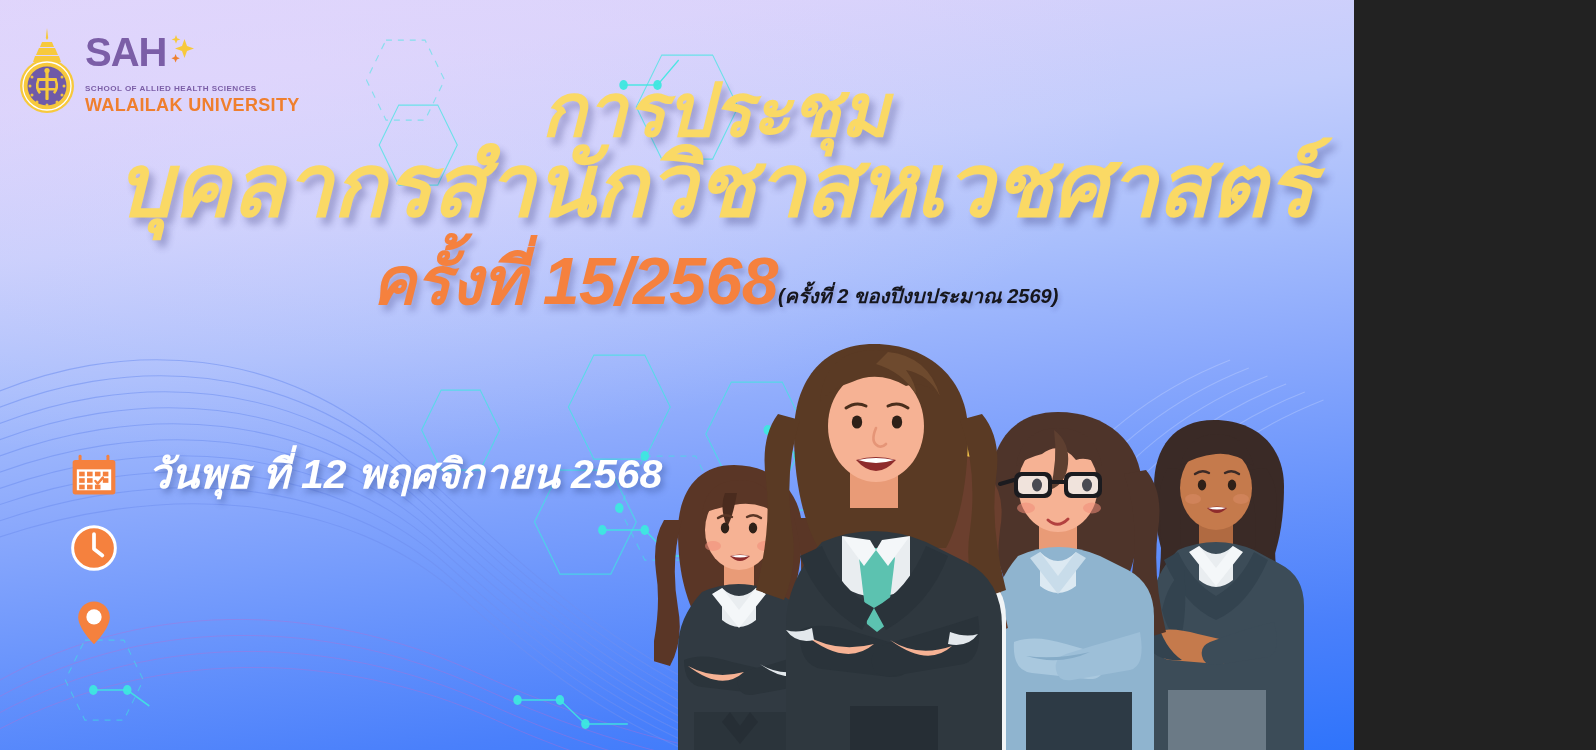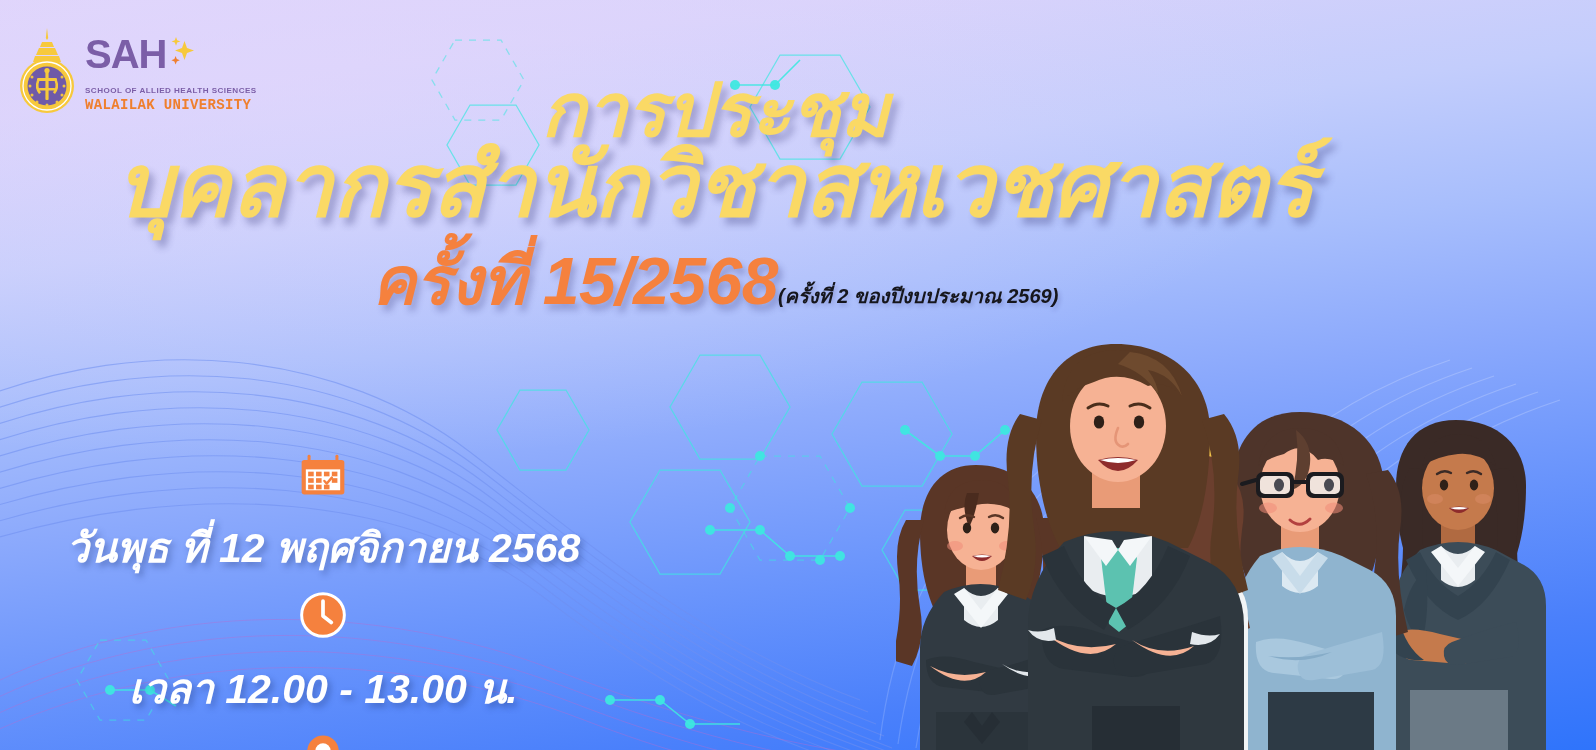--- a/index.html
+++ b/index.html
@@ -1,20 +1,20 @@
 <!DOCTYPE html>
 <html lang="th"><head>
 <meta charset="utf-8">
 <title>SAH Meeting Banner</title>
 <style>
   html,body{margin:0;padding:0;background:#222;}
   *{box-sizing:border-box;}
   .banner{
     position:relative;
-    width:1596px;height:750px;
+    width:1354px;height:750px;
     overflow:hidden;
     font-family:"Liberation Sans","DejaVu Sans",sans-serif;
     background:linear-gradient(172deg,
         #ded4fb 0%,
         #d8d2fb 12%,
         #c3cdfc 28%,
         #a8befc 42%,
         #8ba9fc 56%,
         #6c96fc 70%,
         #4a80fb 86%,
@@ -35,22 +35,22 @@
   .sah{
     font-size:40px;font-weight:700;letter-spacing:-1px;
     color:#7b5ea7;font-family:"Liberation Sans",sans-serif;
   }
   .spark{width:26px;height:36px;margin-left:1px;margin-top:1px;}
   .logo-sub1{
     font-size:8.1px;font-weight:700;letter-spacing:.45px;
     color:#7b5ea7;margin-top:13px;white-space:nowrap;
   }
   .logo-sub2{
-    font-size:14px;font-weight:700;letter-spacing:.35px;
-    color:#ef7f2e;margin-top:3px;white-space:nowrap;font-family:Liberation Mono, monospace;
+    font-size:18px;font-weight:700;letter-spacing:.35px;
+    color:#ef7f2e;margin-top:3px;white-space:nowrap;
   }
   
   .headline{position:absolute;left:0;top:74px;width:1430px;text-align:center;}
   .h-line{
     color:#fad965;
     font-weight:700;font-style:italic;
     letter-spacing:-0.5px;
     line-height:1;
     text-shadow:5px 7px 7px rgba(40,40,110,.30);
     white-space:nowrap;
@@ -67,21 +67,21 @@
     text-shadow:4px 6px 6px rgba(40,40,110,.25);
     white-space:nowrap;
   }
   .sub-paren{
     color:#16161c;font-size:20px;font-weight:700;font-style:italic;
     line-height:1;padding-bottom:8px;white-space:nowrap;
     text-shadow:2px 3px 4px rgba(40,40,110,.22);
   }
   
   .info{position:absolute;left:66px;top:446px;display:flex;flex-direction:column;gap:18px;}
-  .info-row{display:flex;align-items:center;gap:26px;flex-direction:column;}
+  .info-row{display:flex;align-items:center;gap:26px;}
   .info-icon{width:56px;height:56px;flex:0 0 auto;display:flex;align-items:center;justify-content:center;}
   .info-text{
     color:#ffffff;font-size:41px;font-weight:700;font-style:italic;
     line-height:1;white-space:nowrap;
     text-shadow:3px 4px 6px rgba(25,45,110,.35);
   }
   
   .people{position:absolute;right:0;bottom:0;width:700px;height:470px;}
   .people svg{width:100%;height:100%;display:block;}
 </style>
@@ -259,21 +259,20 @@
     </div>
 
     <div class="info-row">
       <span class="info-icon">
         <svg viewBox="0 0 56 56" width="52" height="52">
           <circle cx="28" cy="28" r="23" fill="#f5813e"></circle>
           <circle cx="28" cy="28" r="23" fill="none" stroke="#ffffff" stroke-width="3.2"></circle>
           <path d="M28 13 V29 L37 36" stroke="#ffffff" stroke-width="4" stroke-linecap="round" stroke-linejoin="round" fill="none"></path>
         </svg>
       </span>
-      <span class="info-text">เวลา 12.00 - 13.00 น.</span>
     </div>
 
     <div class="info-row">
       <span class="info-icon">
         <svg viewBox="0 0 56 56" width="52" height="52">
           <path d="M28 6 C18.6 6 11 13.6 11 23 C11 35.5 28 52 28 52 C28 52 45 35.5 45 23 C45 13.6 37.4 6 28 6 Z" fill="#f5813e"></path>
           <circle cx="28" cy="22.5" r="8.2" fill="#ffffff"></circle>
         </svg>
       </span>
     </div>

